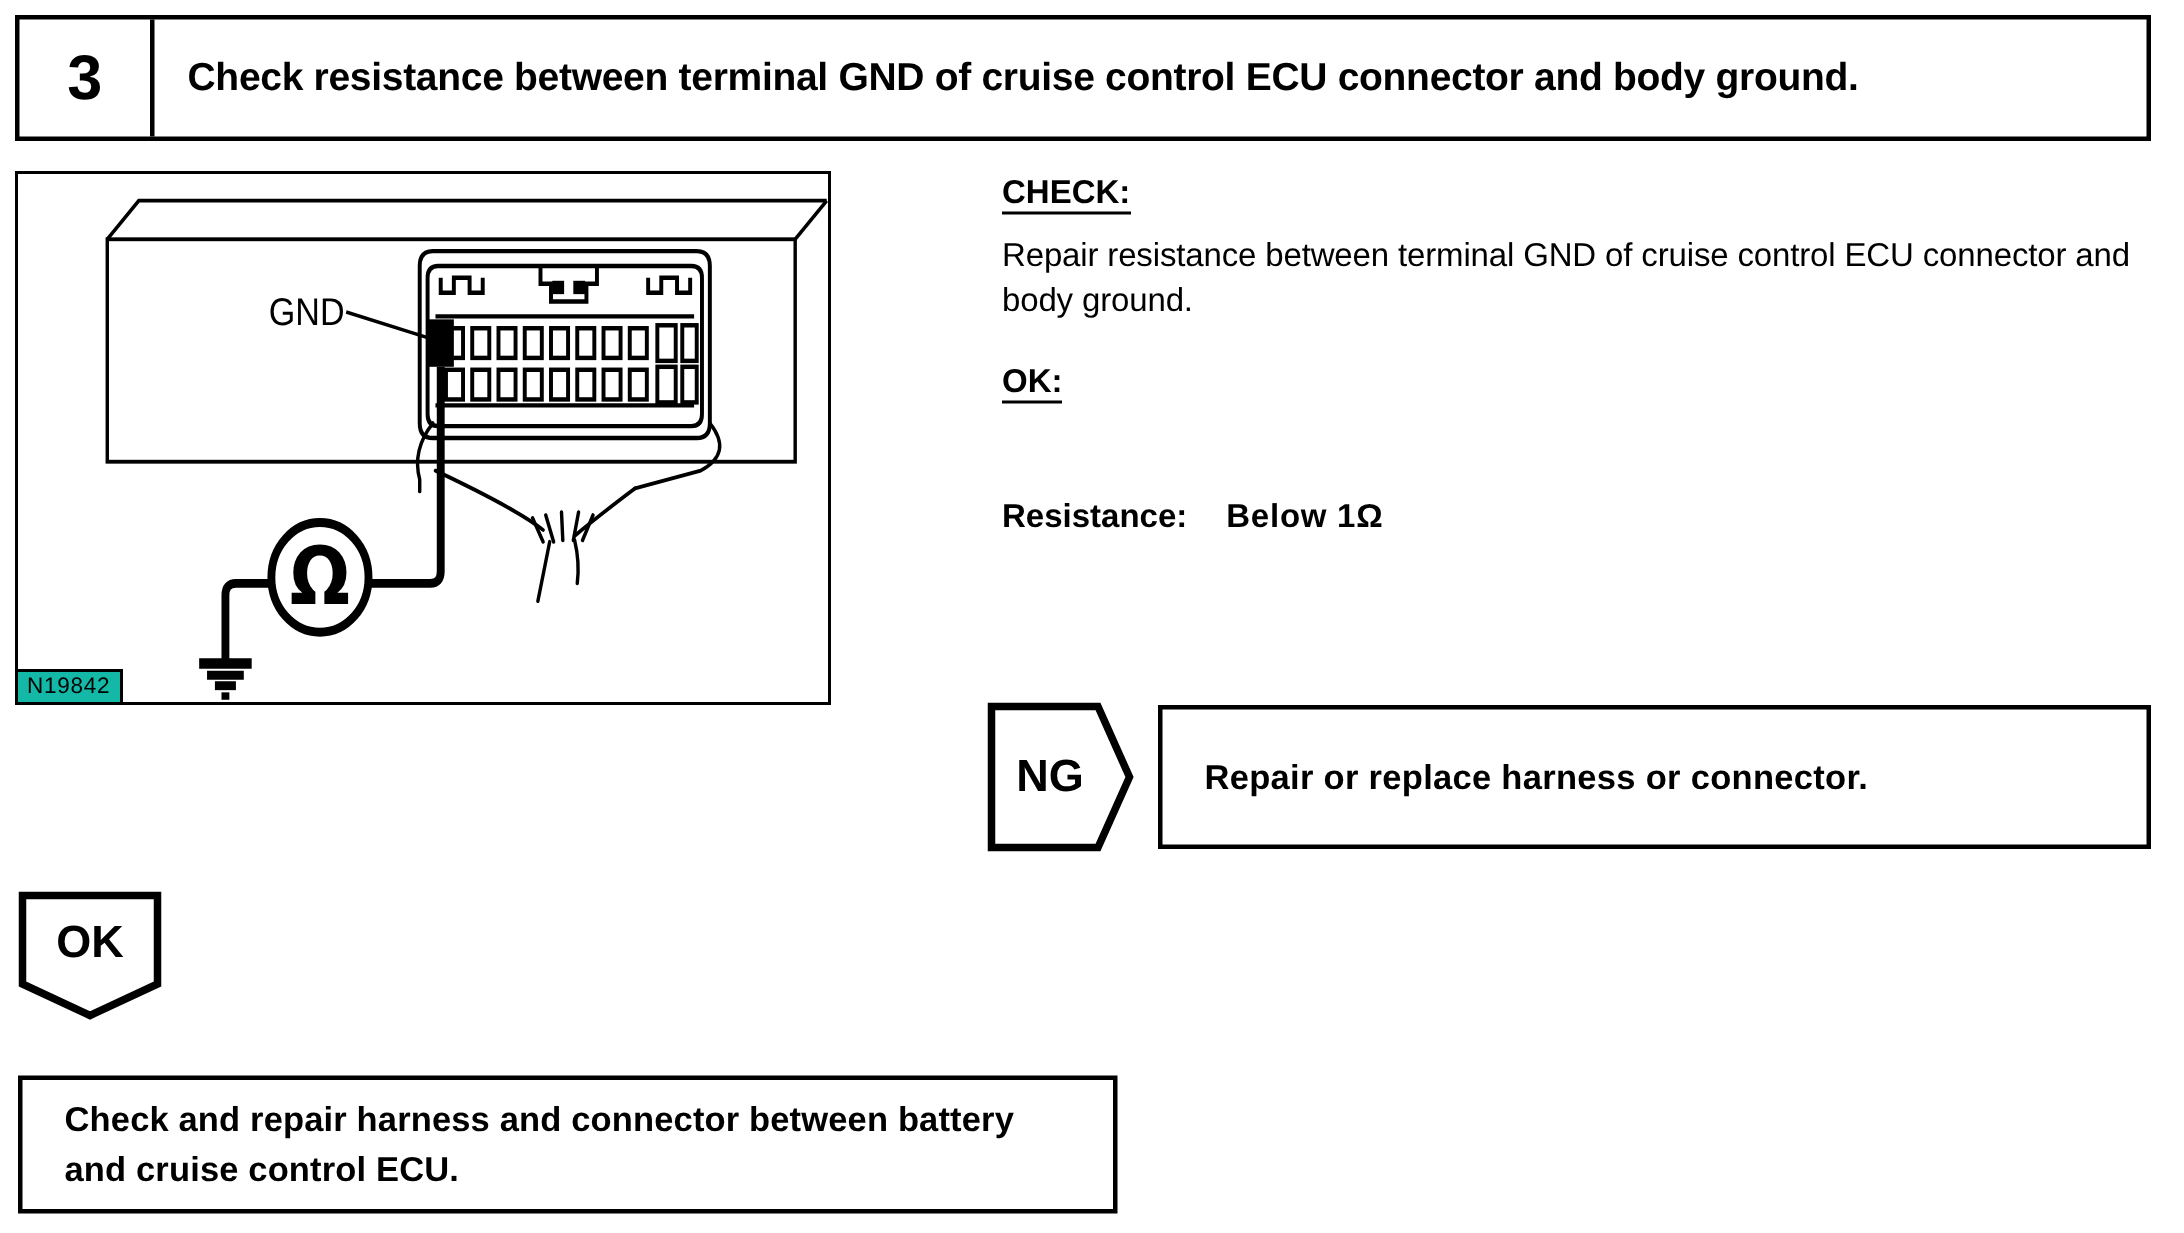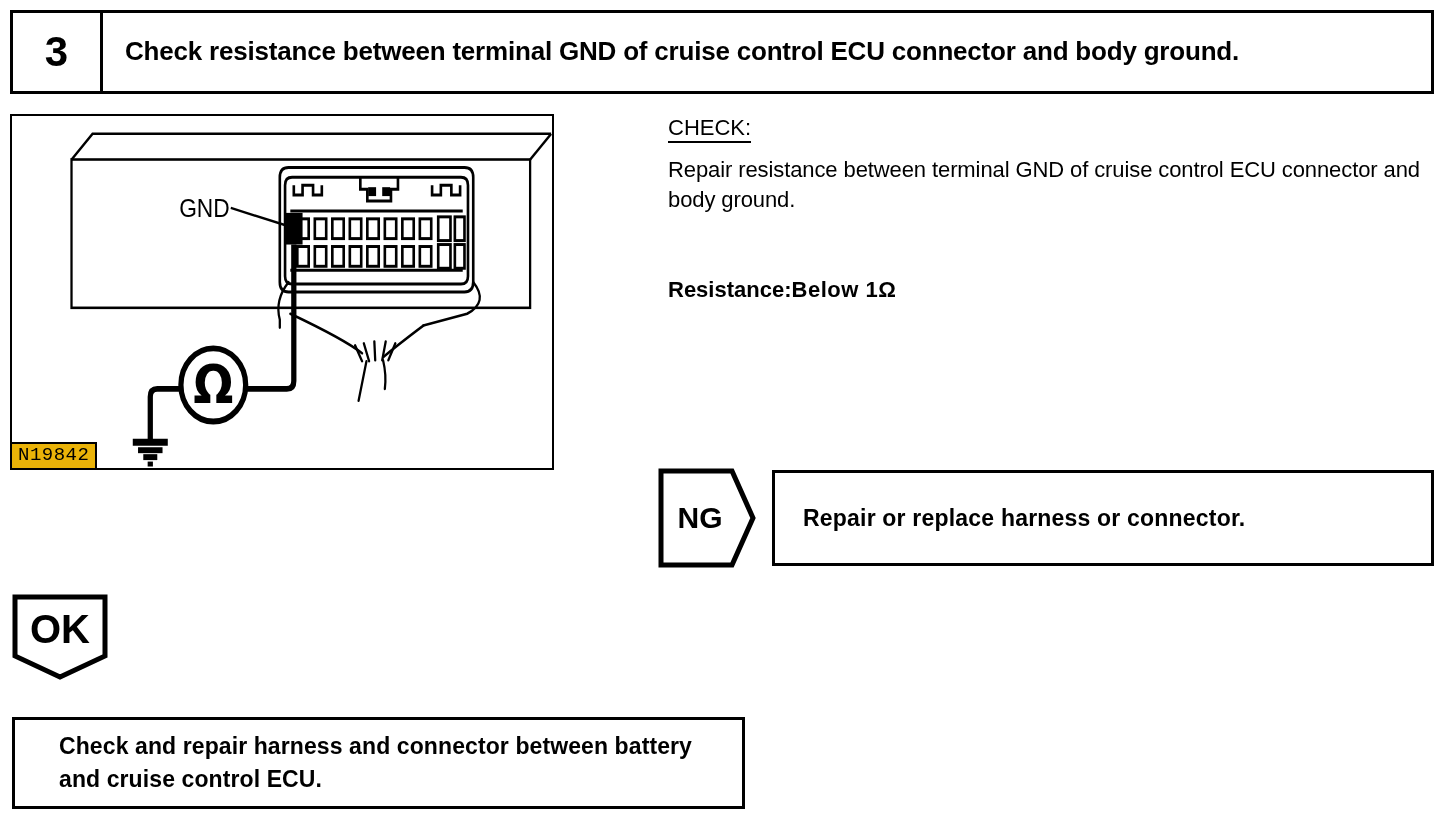--- a/index.html
+++ b/index.html
@@ -73,60 +73,60 @@
     top: 0;
     width: 100%;
     height: 100%;
     display: block;
   }
   #figure-id {
     position: absolute;
     left: 0px;
     bottom: 0px;
     padding: 2px 6px 3px 6px;
-    font-size: 19px;
-    font-family: Liberation Mono, monospace;
+    font-size: 15px;
+    font-family: Liberation Sans, sans-serif;
     letter-spacing: 0.5px;
     border-top: 2px solid #000;
     border-right: 2px solid #000;
-    background: #eab308;
+    background: #14b8a6;
     line-height: 1;
   }
 
   
   #check-column {
     position: absolute;
     left: 668px;
     top: 116px;
     width: 770px;
   }
   .lbl-underlined {
     display: inline-block;
     font-size: 22px;
-    font-weight: normal;
+    font-weight: bold;
     border-bottom: 2px solid #000;
     padding-bottom: 1px;
     line-height: 1.1;
   }
   #check-body {
     font-size: 22px;
     line-height: 1.35;
     margin-top: 12px;
     width: 762px;
     letter-spacing: -0.1px;
   }
   #ok-label-wrap { margin-top: 27px; }
   #resistance-row {
     margin-top: 14px;
     font-size: 22px;
     font-weight: bold;
     display: flex;
     align-items: baseline;
   }
-  #resistance-key { }
+  #resistance-key { margin-right: 26px; }
   #resistance-val { letter-spacing: 0.5px; margin-top: 48px; }
 
   
   #ng-branch {
     position: absolute;
     left: 658px;
     top: 468px;
     width: 778px;
     height: 100px;
   }
@@ -179,35 +179,35 @@
   #ok-tag svg { display: block; width: 100%; height: 100%; }
   #ok-tag .ok-text {
     position: absolute;
     left: 0;
     top: 0;
     width: 96px;
     height: 70px;
     display: flex;
     align-items: center;
     justify-content: center;
-    font-size: 40px;
+    font-size: 30px;
     font-weight: bold;
   }
 
   #ok-result-box {
     position: absolute;
     left: 12px;
     top: 717px;
     width: 733px;
     height: 92px;
     border: 3px solid #000;
     box-sizing: border-box;
     display: flex;
     align-items: center;
-    padding: 0 20px 0 44px;
+    padding: 0 20px 0 28px;
     justify-content: flex-end;
   }
   #ok-result-box .txt {
     font-size: 23px;
     font-weight: bold;
     line-height: 1.45;
     letter-spacing: 0.1px;
   }
 </style>
 </head>
@@ -317,20 +317,23 @@
 
   <div id="figure-id">N19842</div>
 </div>
 
 <div id="check-column">
   <div>
     <span class="lbl-underlined">CHECK:</span>
   </div>
   <div id="check-body">Repair resistance between terminal GND of cruise control ECU connector and body ground.</div>
 
+  <div id="ok-label-wrap">
+    <span class="lbl-underlined">OK:</span>
+  </div>
 
   <div id="resistance-row">
     <span id="resistance-key">Resistance:</span>
     <span id="resistance-val">Below 1Ω</span>
   </div>
 </div>
 
 <div id="ng-branch">
   <div id="ng-result-box">
     <span class="txt">Repair or replace harness or connector.</span>

